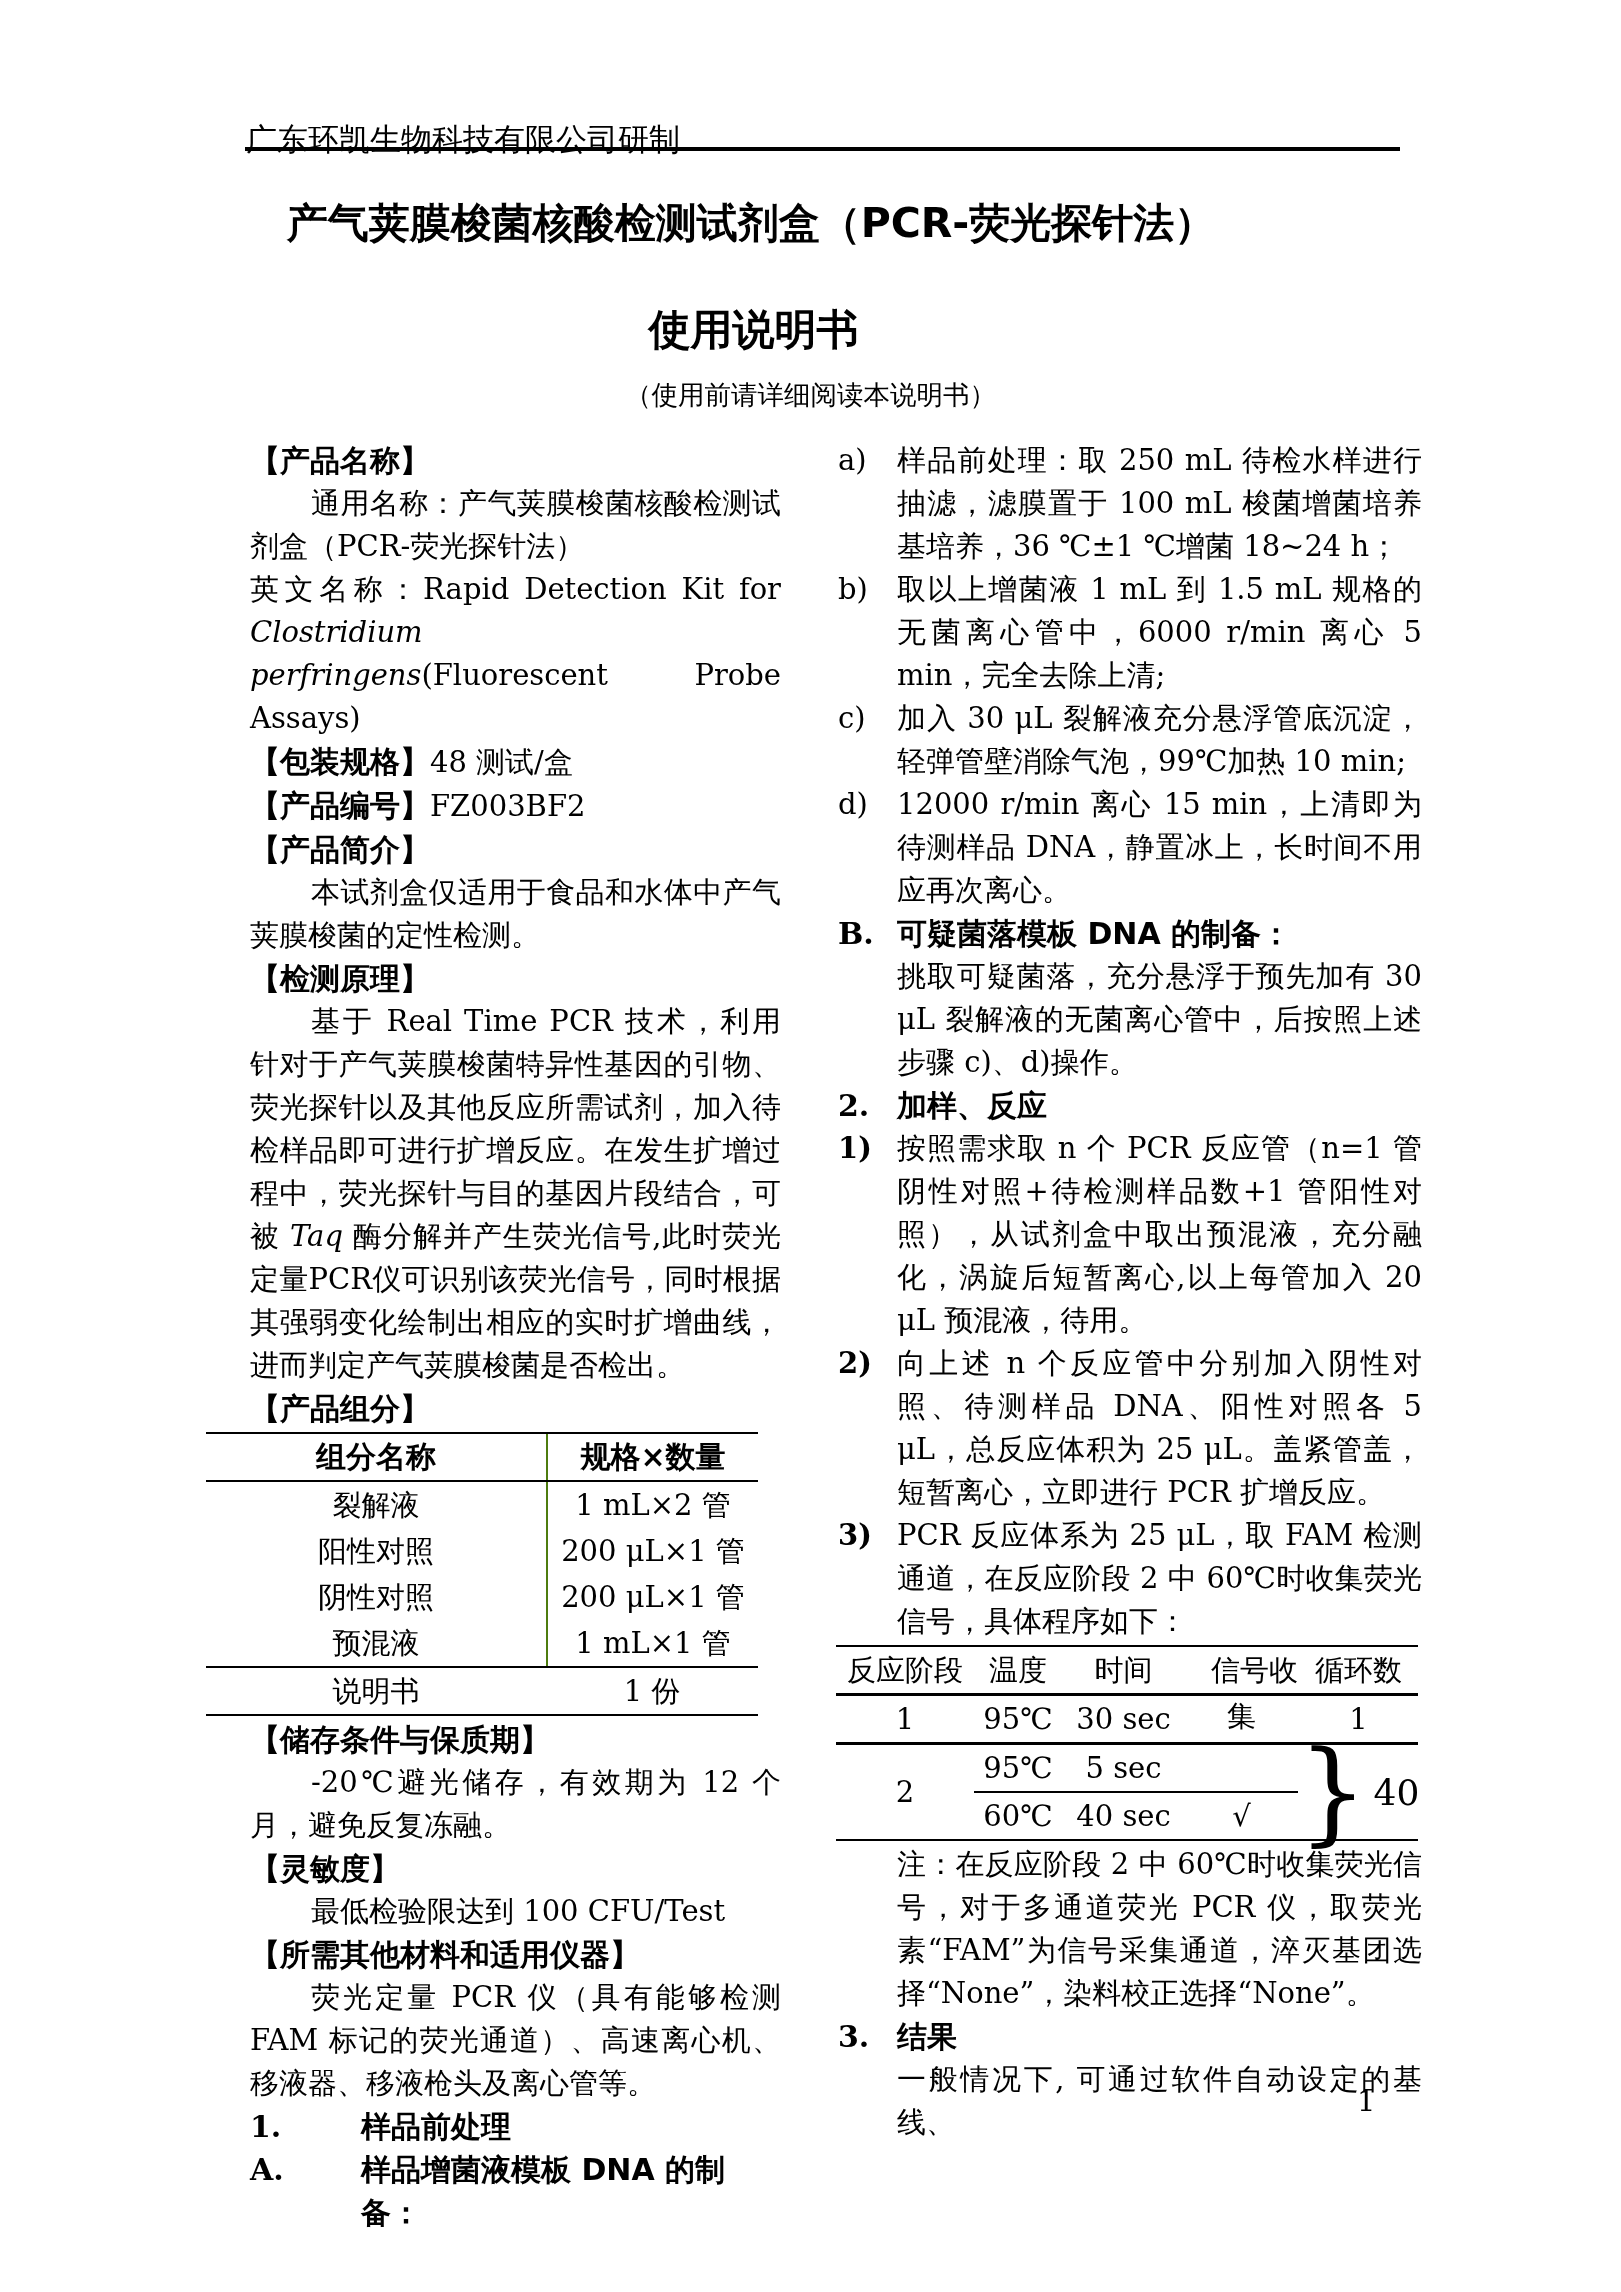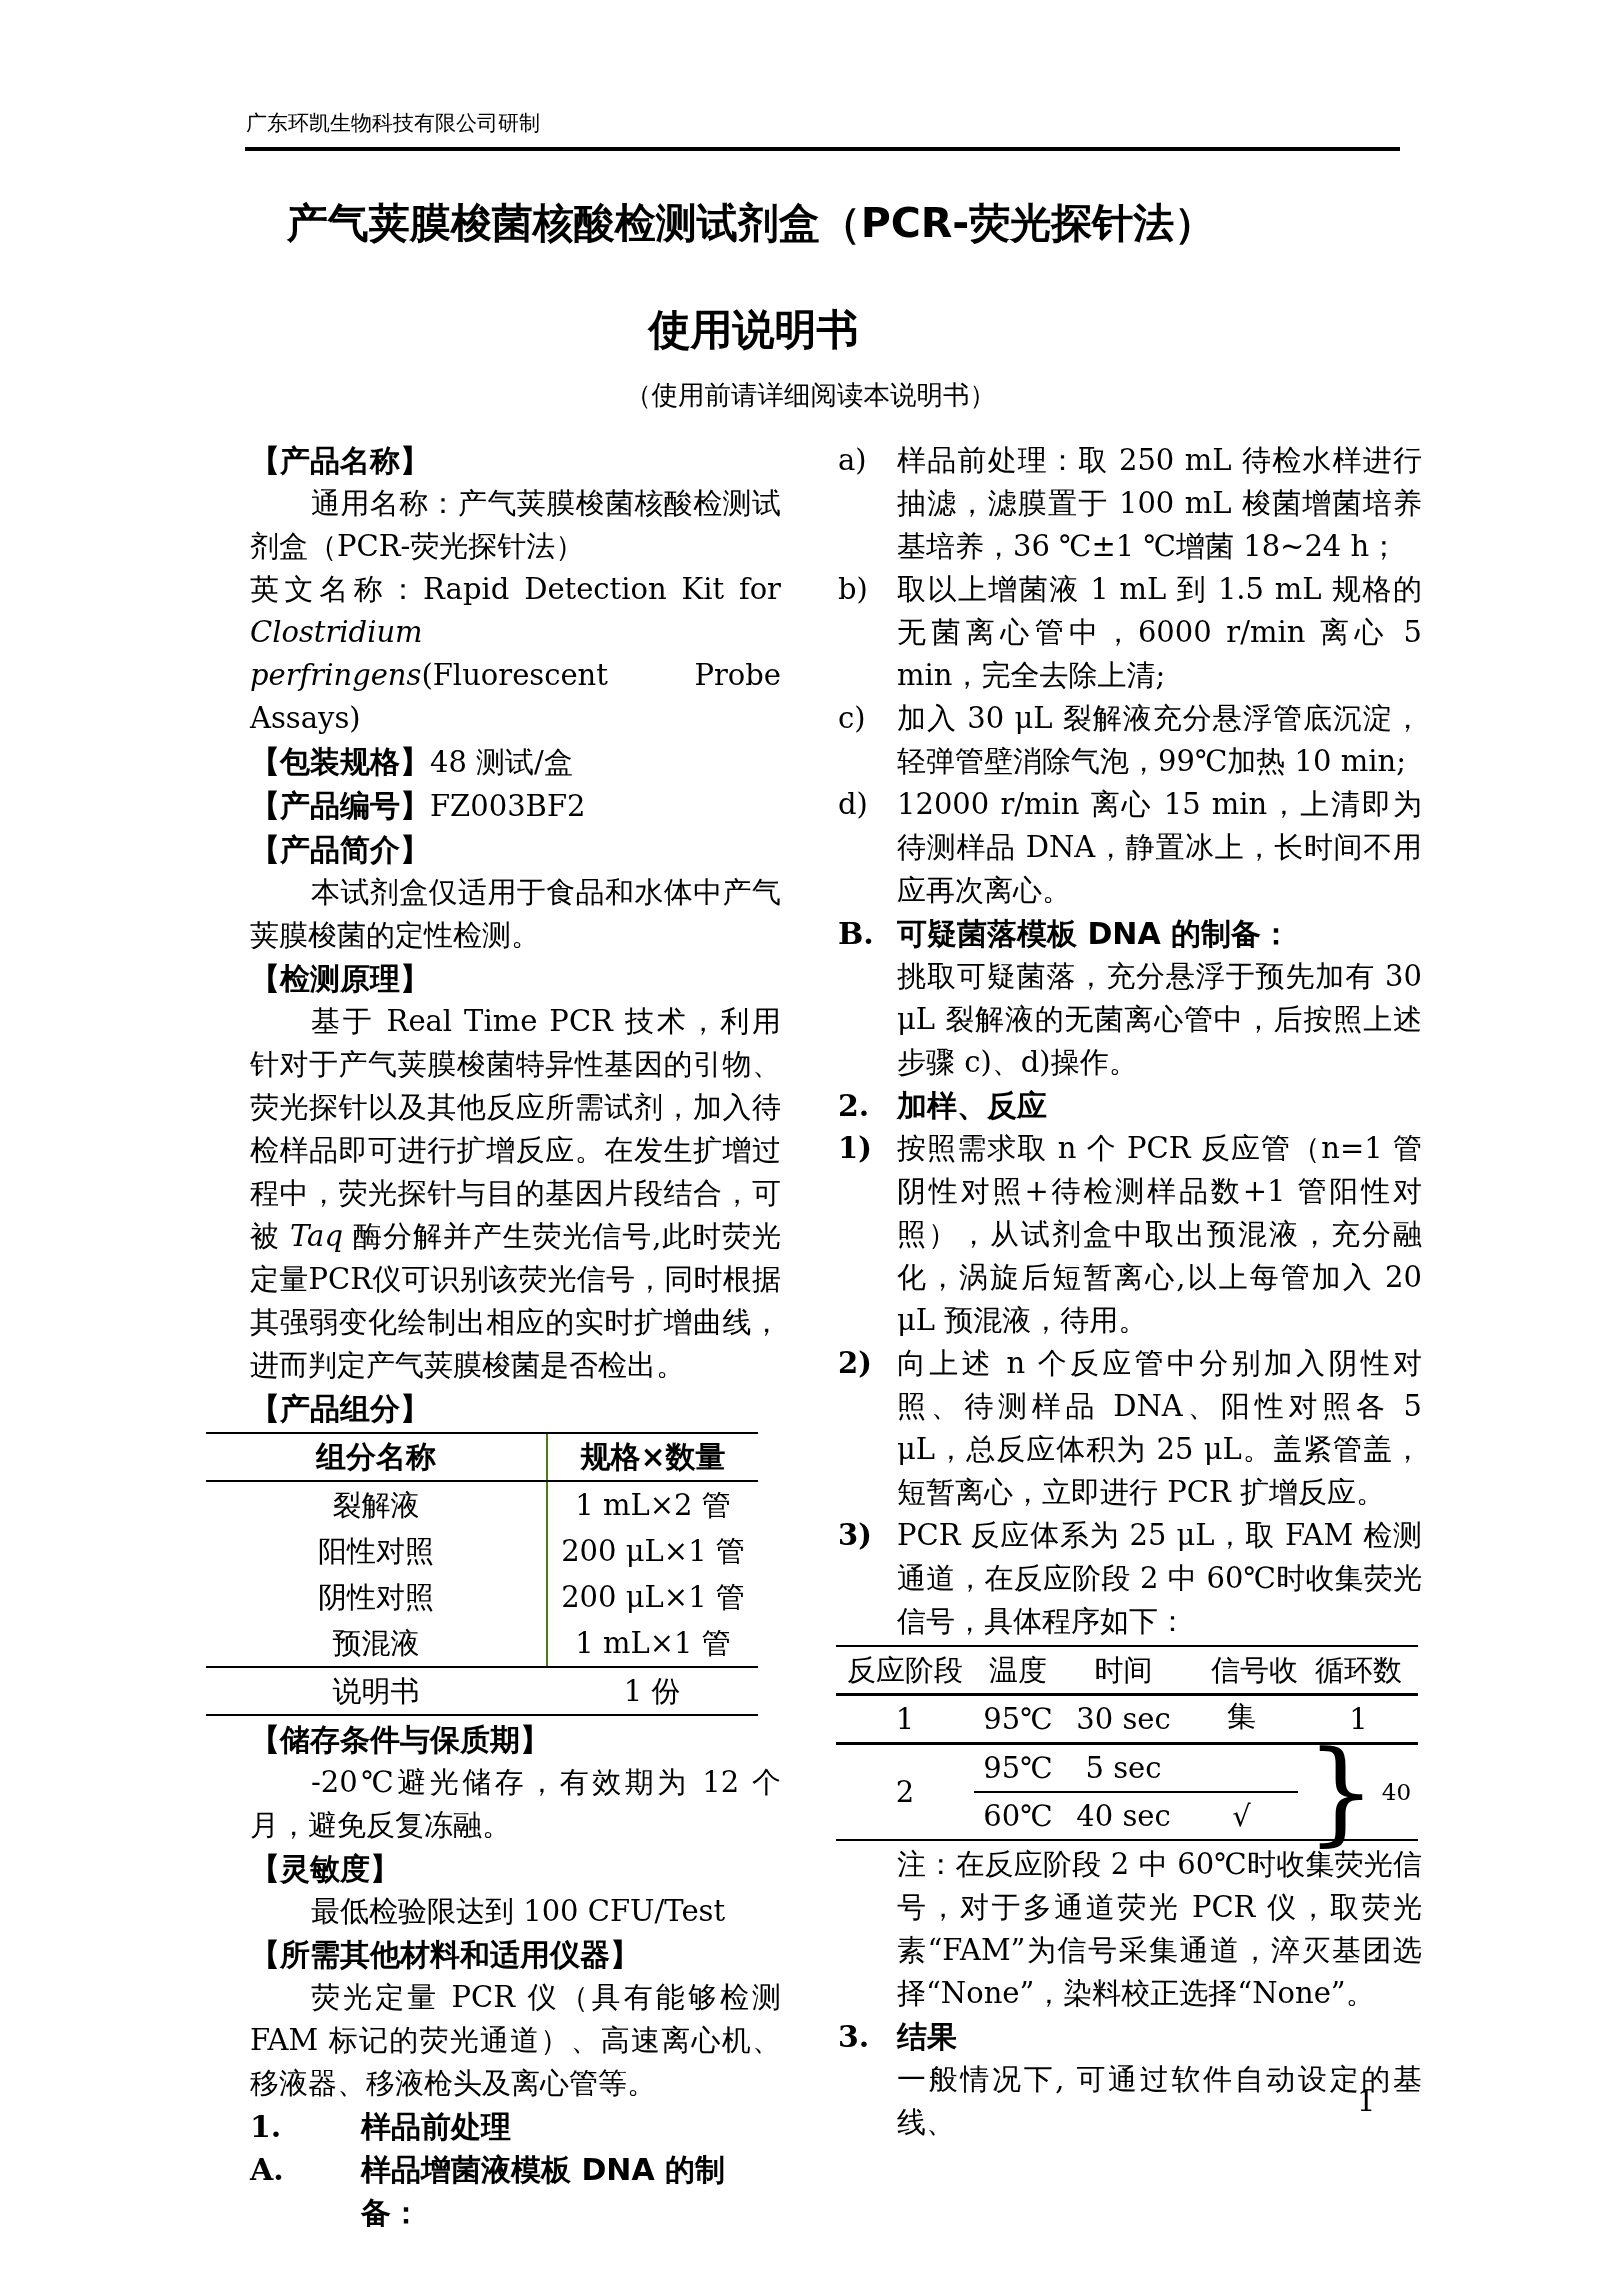--- a/index.html
+++ b/index.html
@@ -2,21 +2,21 @@
 <html><head>
 <meta charset="utf-8">
 <style>
   html,body { margin:0; padding:0; background:#ffffff; }
   .page {
     position:relative; width:1621px; height:2293px; background:#ffffff;
     font-family:"DejaVu Serif","Liberation Serif",serif; color:#000;
     overflow:hidden;
   }
 
-  .company { position:absolute; left:246px; top:104px; font-size:21px; line-height:39px; }
+  .company { position:absolute; left:246px; top:120px; font-size:31px; line-height:39px; }
   .rule    { position:absolute; left:245px; top:147px; width:1155px; height:3.9px; background:#000; }
 
   .title    { position:absolute; left:0; top:196px; width:1502px; text-align:center;
               font-family:"DejaVu Sans","Liberation Sans",sans-serif; font-weight:bold; font-size:41px; }
   .subtitle { position:absolute; left:0; top:302px; width:1507px; text-align:center;
               font-family:"DejaVu Sans","Liberation Sans",sans-serif; font-weight:bold; font-size:42px; }
   .read-note{ position:absolute; left:0; top:377px; width:1621px; text-align:center; font-size:26.5px; }
 
   .columns { position:absolute; left:250px; top:439px; width:1172px; display:flex; }
   .col { font-size:29px; line-height:43px; text-align:justify; }
@@ -60,21 +60,21 @@
   .pcr-grid > div { height:46px; line-height:46px; text-align:right; text-align-last:center; }
   .pcr-head { border-bottom:3.9px solid #000; }
   .pcr-row1 { border-bottom:3.9px solid #000; }
   .pcr-row2 { position:relative; display:grid; grid-template-columns:138px 88px 123px 113px 121px;
               grid-template-rows:46px 2px 46px; }
   .pcr-row2 .cell { line-height:46px; text-align:center; text-align-last:center; }
   .pcr-row2 .stage { grid-column:1; grid-row:1 / 4; display:flex; align-items:center; justify-content:center; }
   .pcr-row2 .subline { grid-column:2 / 5; grid-row:2; background:#000; }
   .pcr-row2 .cyc { grid-column:5; grid-row:1 / 4; display:flex; align-items:center; justify-content:center; overflow:visible; }
   .brace { font-size:110px; line-height:94px; display:inline-block; transform:scaleY(1.02); font-weight:400; }
-  .cyc-num { font-size:23px; margin-left:5.9px; }
+  .cyc-num { font-size:36px; margin-left:5.9px; }
 
   .page-num { position:absolute; left:1357px; top:2084px; font-size:29px; }
 </style>
 </head>
 <body>
 
 <div class="page">
 
   <div class="company">广东环凯生物科技有限公司研制</div>
   <div class="rule"></div>

